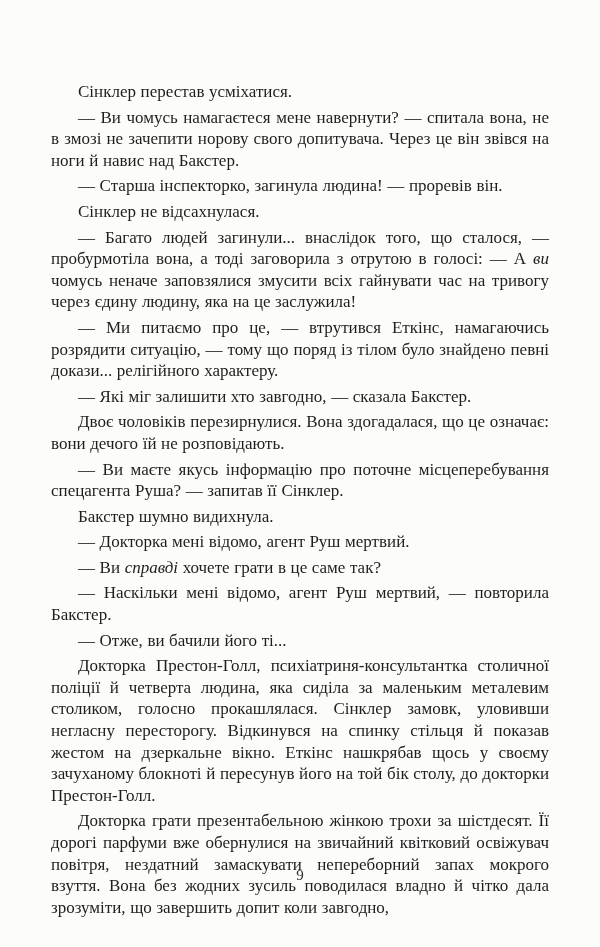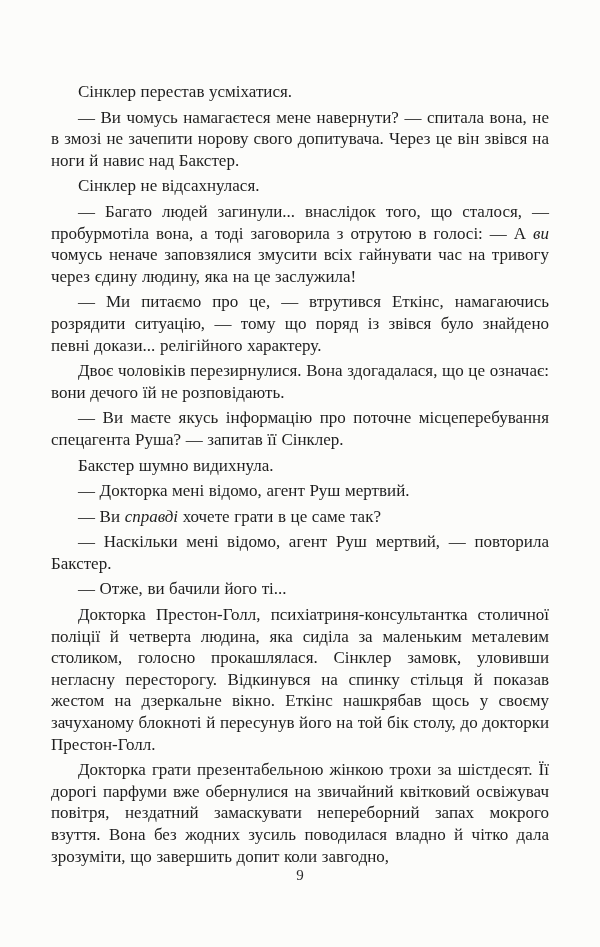--- a/index.html
+++ b/index.html
@@ -41,23 +41,25 @@
     color: #2a2a2a;
   }
 </style>
 </head>
 <body>
 
 <main class="book-page">
   <div class="page-text">
       <p><span>Сінклер перестав усміхатися.</span></p>
       <p><span>— Ви чомусь намагаєтеся мене навернути? — спитала вона, не в змозі не зачепити норову свого допитувача. Через це він звівся на ноги й навис над Бакстер.</span></p>
+      <p><span>— Старша інспекторко, загинула людина! — проревів він.</span></p>
       <p><span>Сінклер не відсахнулася.</span></p>
       <p><span>— Багато людей загинули... внаслідок того, що сталося, — пробурмотіла вона, а тоді заговорила з отрутою в голосі: — А </span><em>ви</em><span> чомусь неначе заповзялися змусити всіх гайнувати час на тривогу через єдину людину, яка на це заслужила!</span></p>
-      <p><span>— Ми питаємо про це, — втрутився Еткінс, намагаючись розрядити ситуацію, — тому що поряд із звівся було знайдено певні докази... релігійного характеру.</span></p>
+      <p><span>— Ми питаємо про це, — втрутився Еткінс, намагаючись розрядити ситуацію, — тому що поряд із тілом було знайдено певні докази... релігійного характеру.</span></p>
+      <p><span>— Які міг залишити хто завгодно, — сказала Бакстер.</span></p>
       <p><span>Двоє чоловіків перезирнулися. Вона здогадалася, що це означає: вони дечого їй не розповідають.</span></p>
       <p><span>— Ви маєте якусь інформацію про поточне місцеперебування спецагента Руша? — запитав її Сінклер.</span></p>
       <p><span>Бакстер шумно видихнула.</span></p>
       <p><span>— Докторка мені відомо, агент Руш мертвий.</span></p>
       <p><span>— Ви </span><em>справді</em><span> хочете грати в це саме так?</span></p>
       <p><span>— Наскільки мені відомо, агент Руш мертвий, — повторила Бакстер.</span></p>
       <p><span>— Отже, ви бачили його ті...</span></p>
       <p><span>Докторка Престон-Голл, психіатриня-консультантка столичної поліції й четверта людина, яка сиділа за маленьким металевим столиком, голосно прокашлялася. Сінклер замовк, уловивши негласну пересторогу. Відкинувся на спинку стільця й показав жестом на дзеркальне вікно. Еткінс нашкрябав щось у своєму зачуханому блокноті й пересунув його на той бік столу, до докторки Престон-Голл.</span></p>
       <p><span>Докторка грати презентабельною жінкою трохи за шістдесят. Її дорогі парфуми вже обернулися на звичайний квітковий освіжувач повітря, нездатний замаскувати непереборний запах мокрого взуття. Вона без жодних зусиль поводилася владно й чітко дала зрозуміти, що завершить допит коли завгодно,</span></p>
     </div>

